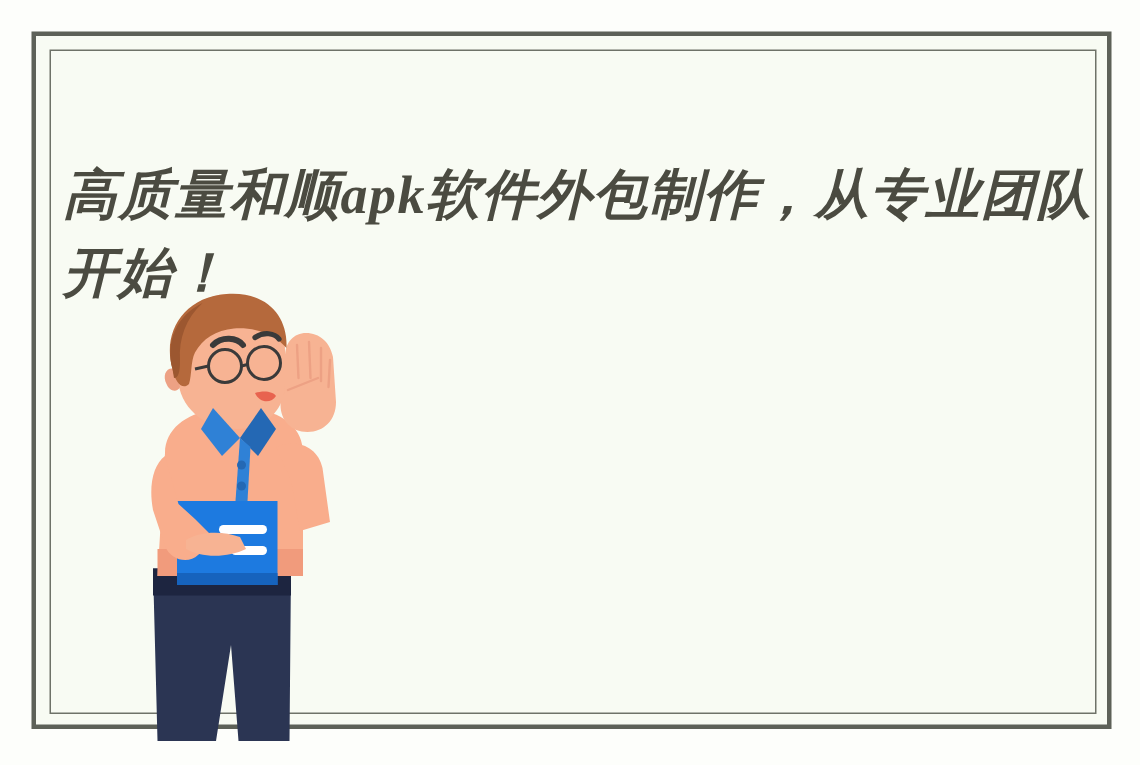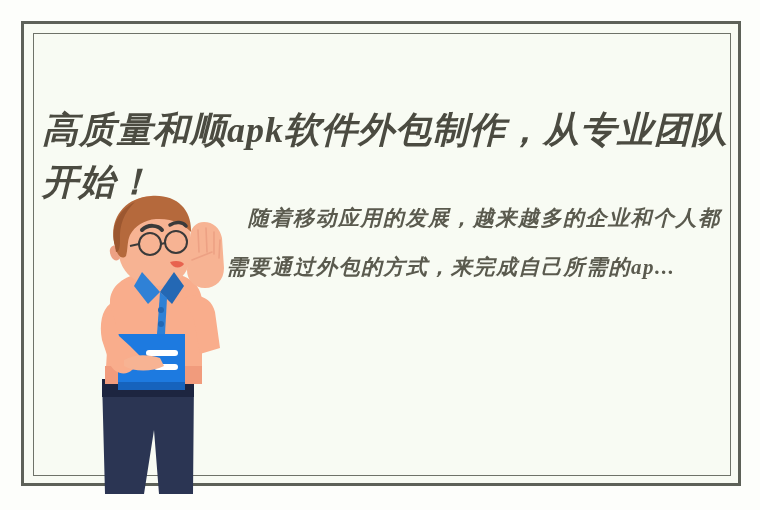--- a/index.html
+++ b/index.html
@@ -172,19 +172,18 @@
               <rect x="82" y="170" width="24" height="6" rx="3" fill="#ffffff"></rect>
             </g>
 
             <g>
               <path d="M38 110 C30 116 27 130 30 146 L38 170 C42 180 54 182 60 176 L72 166 L58 152 L47 142 Z" fill="#f9ad8c"></path>
               <path d="M52 166 C62 160 76 160 88 164 L92 172 C80 178 62 178 52 172 Z" fill="#f7b393"></path>
             </g>
           </svg>
         </div>
 
-        <div class="body-text">随着移动应用的发展，越来越多的企业和个人都需要通过外包的方式，来完成自己所需的ap...</div>
 
       </div>
     </div>
   </div>
 
 </div>
 
 </body></html>

